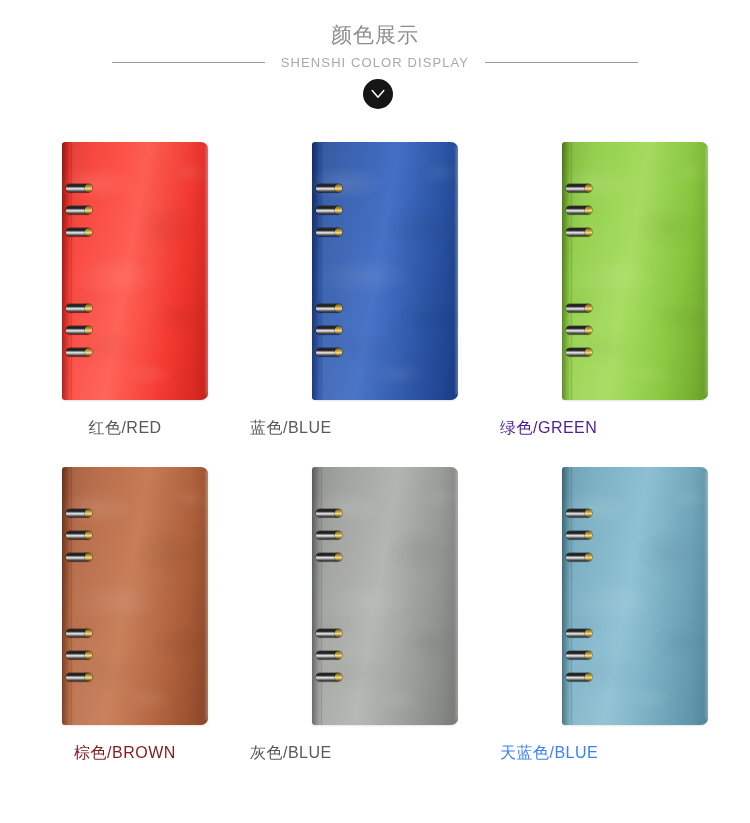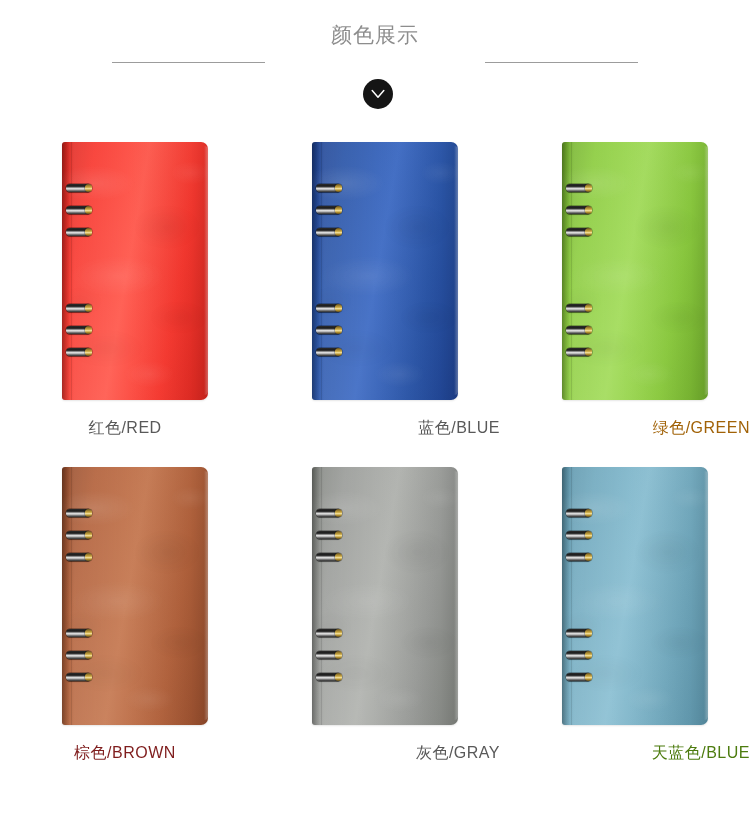--- a/index.html
+++ b/index.html
@@ -185,39 +185,40 @@
   .ring.r4 { top: 162px; }
   .ring.r5 { top: 184px; }
   .ring.r6 { top: 206px; }
 
   
   .book-label {
     position: absolute;
     left: 0;
     top: 292px;
     width: 250px;
-    text-align: right;
+    text-align: left;
     font-size: 16px;
     line-height: 22px;
     color: #595959;
     letter-spacing: .5px;
     white-space: nowrap;
   }
   .cell.c0 .book-label { text-align: center; }
 </style>
 </head>
 <body style="background: rgb(255, 255, 255);">
 
 <div class="header">
 
   <div class="header-title">颜色展示</div>
 
   <div class="rule rule-left"></div>
   <div class="rule rule-right"></div>
 
+  <div class="header-sub">SHENSHI COLOR DISPLAY</div>
 
   <div class="chev-circle">
     <svg width="16" height="14" viewBox="0 0 16 14" aria-hidden="true">
       <path d="M2.2 3.6 L8 10.2 L13.8 3.6" fill="none" stroke="#ffffff" stroke-width="1.5" stroke-linecap="round" stroke-linejoin="round"></path>
     </svg>
   </div>
 </div>
 
 <div class="grid">
 
@@ -262,21 +263,21 @@
       <div class="spine"></div>
       <div class="crease"></div>
       <div class="pages"></div>
       <div class="ring r1"></div>
       <div class="ring r2"></div>
       <div class="ring r3"></div>
       <div class="ring r4"></div>
       <div class="ring r5"></div>
       <div class="ring r6"></div>
     </div>
-    <div class="book-label" style="color: #a16207;">绿色/GREEN</div>
+    <div class="book-label" style="color: #4c1d95;">绿色/GREEN</div>
   </div>
 
   <div class="cell r1 c0">
     <div class="book" id="book-3" style="background: linear-gradient(100deg, rgb(149, 76, 44) 0%, rgb(179, 98, 60) 18%, rgb(198, 122, 83) 46%, rgb(179, 98, 60) 74%, rgb(149, 76, 44) 100%);">
       <div class="sheen"></div>
       <div class="grain"></div>
       <div class="spine"></div>
       <div class="crease"></div>
       <div class="pages"></div>
       <div class="ring r1"></div>
@@ -296,33 +297,33 @@
       <div class="spine"></div>
       <div class="crease"></div>
       <div class="pages"></div>
       <div class="ring r1"></div>
       <div class="ring r2"></div>
       <div class="ring r3"></div>
       <div class="ring r4"></div>
       <div class="ring r5"></div>
       <div class="ring r6"></div>
     </div>
-    <div class="book-label" style="color: rgb(89, 89, 89);">灰色/GRAY</div>
+    <div class="book-label" style="color: rgb(89, 89, 89);">灰色/BLUE</div>
   </div>
 
   <div class="cell r1 c2">
     <div class="book" id="book-5" style="background: linear-gradient(100deg, rgb(91, 147, 169) 0%, rgb(114, 170, 191) 18%, rgb(140, 192, 211) 46%, rgb(114, 170, 191) 74%, rgb(91, 147, 169) 100%);">
       <div class="sheen"></div>
       <div class="grain"></div>
       <div class="spine"></div>
       <div class="crease"></div>
       <div class="pages"></div>
       <div class="ring r1"></div>
       <div class="ring r2"></div>
       <div class="ring r3"></div>
       <div class="ring r4"></div>
       <div class="ring r5"></div>
       <div class="ring r6"></div>
     </div>
-    <div class="book-label" style="color: #4d7c0f;">天蓝色/BLUE</div>
+    <div class="book-label" style="color: #3b82f6;">天蓝色/BLUE</div>
   </div>
 
 </div>
 
 </body></html>

